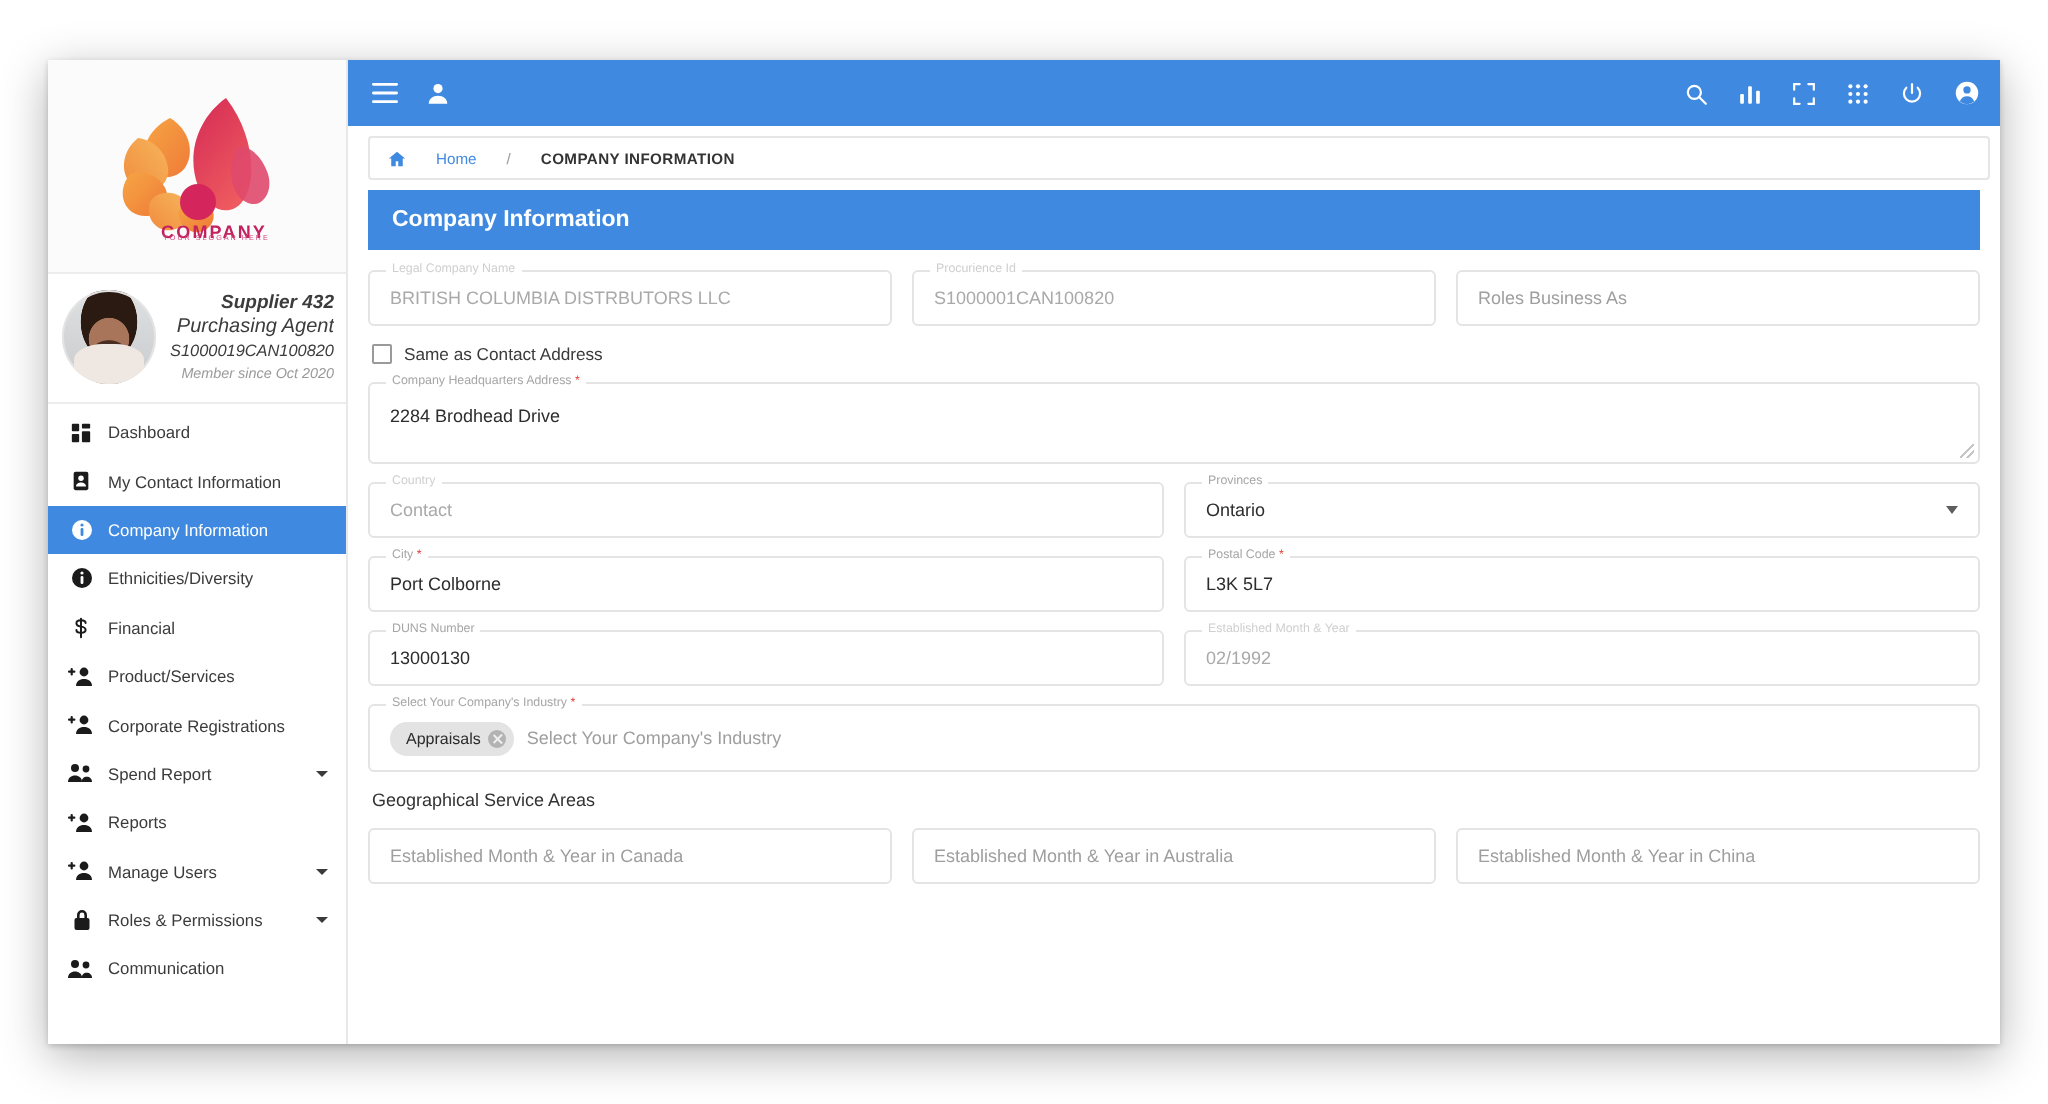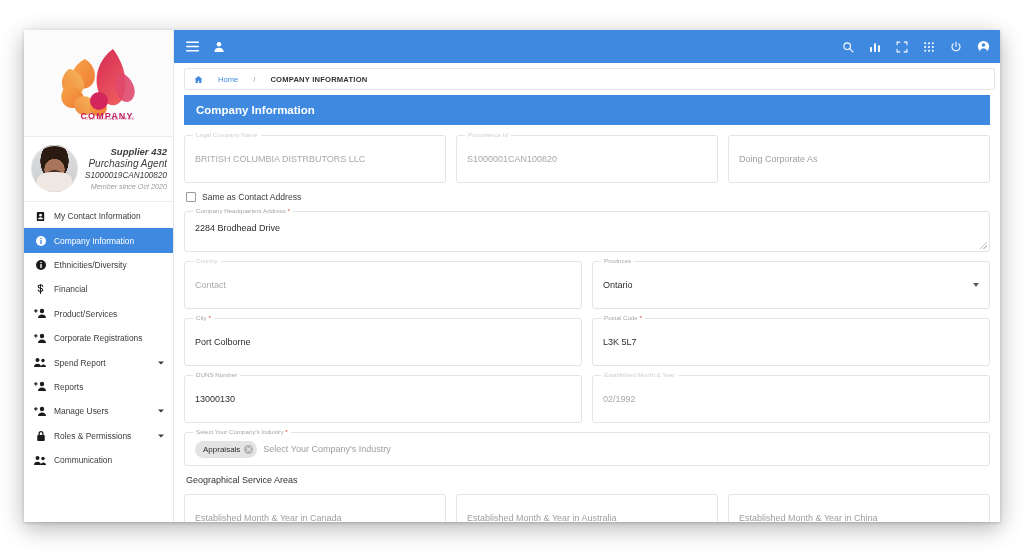--- a/index.html
+++ b/index.html
@@ -136,21 +136,21 @@
     overflow: hidden;
   }
   .row { display: flex; gap: 10px; margin-bottom: 9px; }
   .col { flex: 1; min-width: 0; }
   .col-33 { flex: 0 0 calc((100% - 20px)/3); }
 
   
   .field {
     position: relative;
     border: 1px solid #e4e4e4; border-radius: 3px;
-    height: 48px; background: #fff;
+    height: 28px; background: #fff;
     display: flex; align-items: center; padding: 0 10px;
   }
   .field.tall { height: 41px; align-items: flex-start; padding-top: 11px; }
   .field .flabel {
     position: absolute; top: -5px; left: 8px;
     background: #fff; padding: 0 3px;
     font-size: 6.2px; color: #a6a6a6; white-space: nowrap;
   }
   .field .flabel .req { color: #e2382e; }
   .fvalue { font-size: 9px; color: #2d2d2d; white-space: nowrap; overflow: hidden; }
@@ -244,20 +244,31 @@
       <div class="profile-text">
         <div class="p-name">Supplier 432</div>
         <div class="p-role">Purchasing Agent</div>
         <div class="p-id">S1000019CAN100820</div>
         <div class="p-since">Member since Oct 2020</div>
       </div>
     </div>
 
     <nav class="nav">
 
+      <div class="nav-item">
+        <span class="ico">
+          <svg width="11" height="11" viewBox="0 0 24 24" fill="currentColor">
+              <rect x="2" y="2" width="8" height="8" rx="1"></rect>
+              <rect x="13" y="2" width="9" height="5" rx="1"></rect>
+              <rect x="2" y="13" width="8" height="9" rx="1"></rect>
+              <rect x="13" y="10" width="9" height="12" rx="1"></rect>
+            </svg>
+        </span>
+        <span class="lbl">Dashboard</span>
+      </div>
 
       <div class="nav-item">
         <span class="ico">
           <svg width="11" height="11" viewBox="0 0 24 24" fill="currentColor">
               <rect x="4" y="2" width="16" height="20" rx="2"></rect>
               <circle cx="12" cy="9" r="3" fill="#fff"></circle>
               <path d="M6.5 18c0-3 3-4.5 5.5-4.5s5.5 1.5 5.5 4.5z" fill="#fff"></path>
             </svg>
         </span>
         <span class="lbl">My Contact Information</span>
@@ -478,21 +489,21 @@
           </div>
         </div>
         <div class="col">
           <div class="field disabled">
             <span class="flabel">Procurience Id</span>
             <span class="fvalue muted">S1000001CAN100820</span>
           </div>
         </div>
         <div class="col">
           <div class="field">
-            <span class="fvalue placeholder">Doing Corporate As</span>
+            <span class="fvalue placeholder">Roles Business As</span>
           </div>
         </div>
       </div>
 
       <div class="checkbox-row">
         <span class="checkbox"></span>
         <span class="checkbox-label">Same as Contact Address</span>
       </div>
 
       <div class="row">

